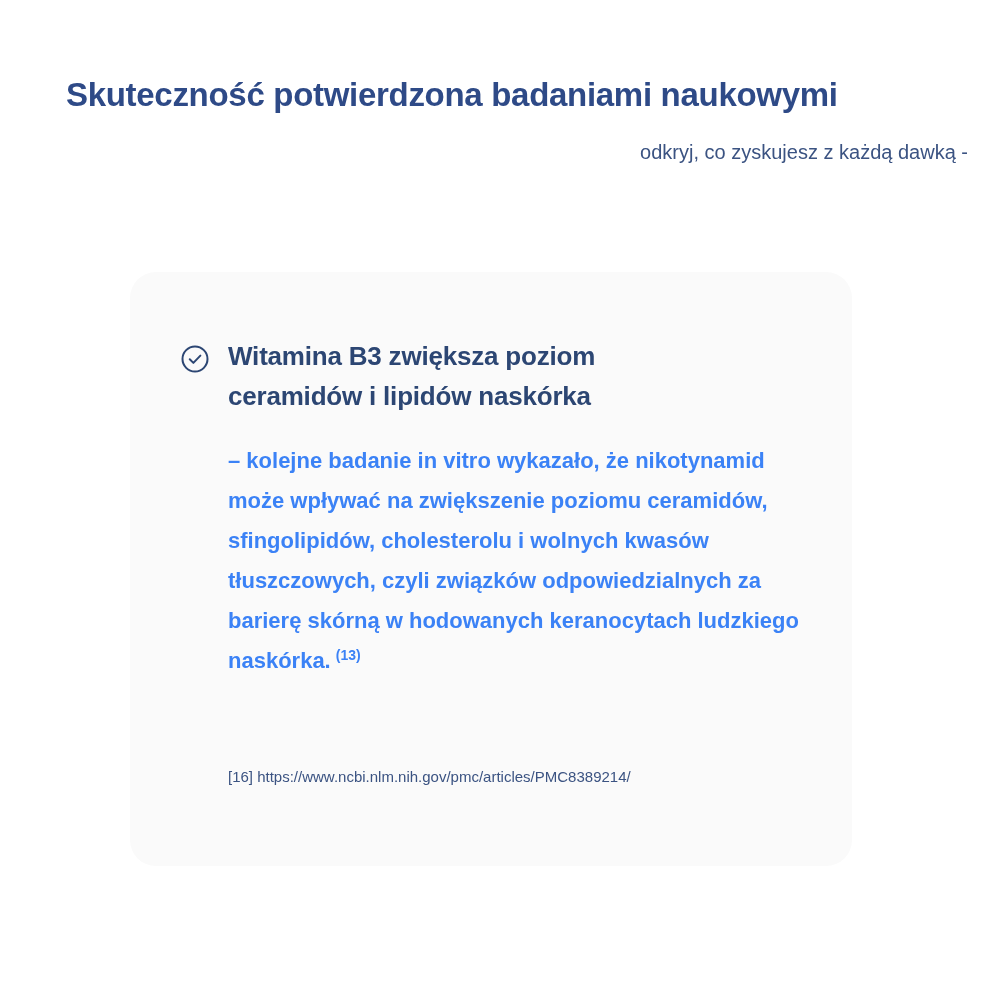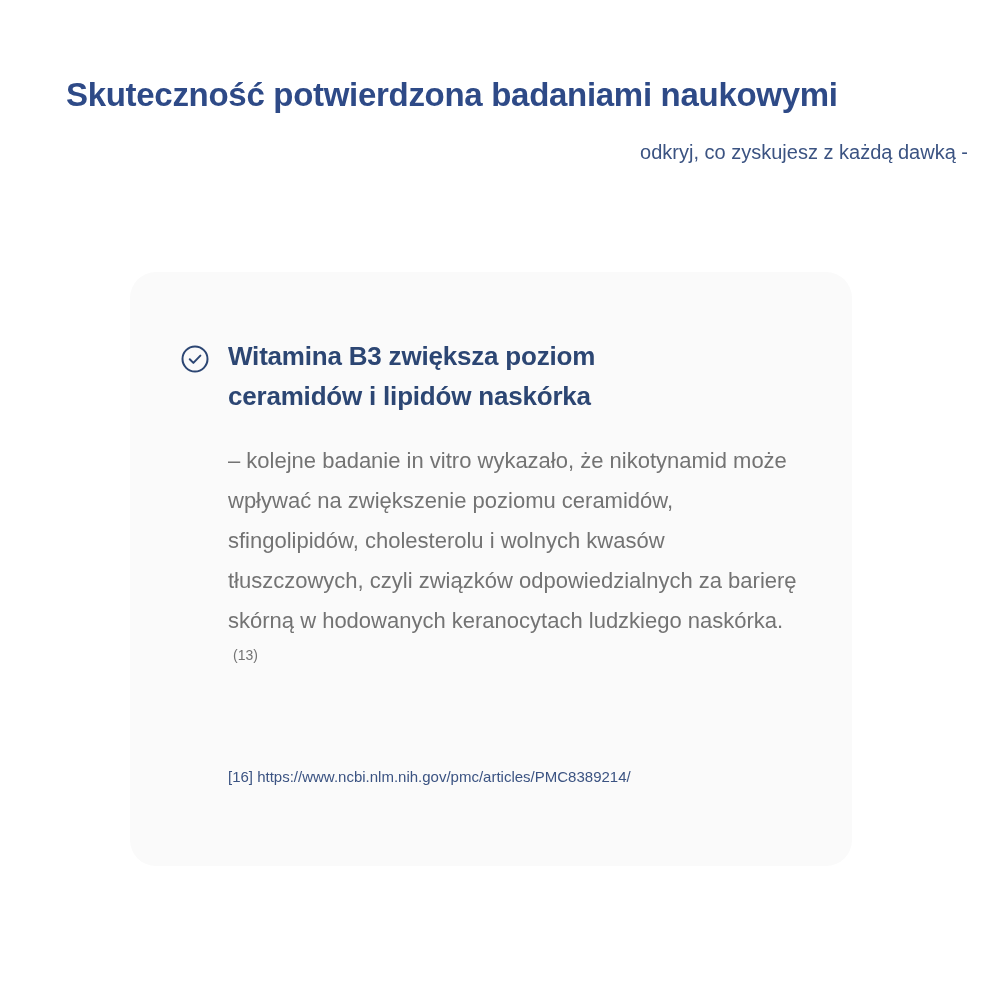--- a/index.html
+++ b/index.html
@@ -96,22 +96,22 @@
     color: #2c4673;
     max-width: 470px;
   }
 
   .card-body {
     margin: 0;
     padding-left: 48px;
     padding-top: 25px;
     font-size: 22px;
     line-height: 40px;
-    font-weight: 400;
-    color: #737373;
+    font-weight: 700;
+    color: #3b82f6;
     max-width: 575px;
   }
 
   .ref-sup {
     font-size: 14px;
     vertical-align: super;
     line-height: 0;
     padding-left: 5px;
   }
 

